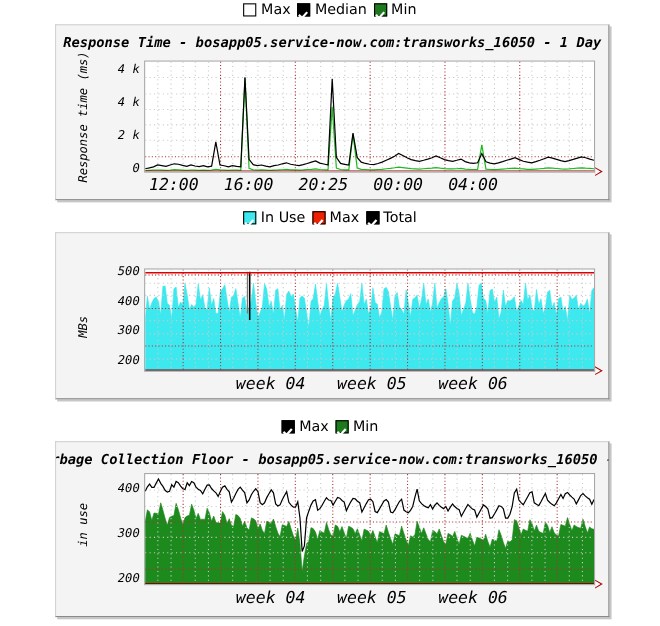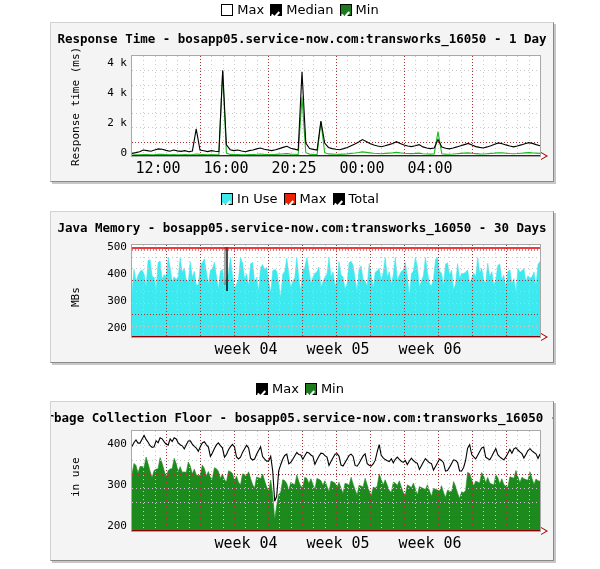--- a/index.html
+++ b/index.html
@@ -26,21 +26,21 @@
     justify-content: center;
     gap: 6px;
     height: 20px;
     font-family: "DejaVu Sans", sans-serif;
     font-size: 13px;
     color: #000000;
     background: #ffffff;
   }
   .legend-item {
     display: flex;
-    align-items: center;
+    align-items: flex-start;
     gap: 4px;
     white-space: nowrap;
   }
   .cbox {
     width: 12px;
     height: 12px;
     border: 1px solid #000000;
     box-sizing: border-box;
     display: inline-block;
     position: relative;
@@ -69,20 +69,21 @@
     position: relative;
     margin: 0 auto;
     width: 502px;
     background: #f4f4f4;
     border: 1px solid #d2d2d2;
     border-right-color: #8a8a8a;
     border-bottom-color: #8a8a8a;
     box-shadow: 2px 2px 0 rgba(0,0,0,0.22);
     box-sizing: border-box;
     overflow: hidden;
+    font-style: italic;
   }
   .panel-inner {
     position: relative;
     width: 100%;
     height: 100%;
   }
   .gtitle {
     position: absolute;
     top: 8px;
     left: 0;
@@ -255,21 +256,20 @@
       <span class="legend-label">Max</span>
     </span>
     <span class="legend-item">
       <span class="cbox blk checked"></span>
       <span class="legend-label">Total</span>
     </span>
   </div>
 
   <div class="panel" style="position:absolute; top:211px; left:50px; width:504px; height:152px;">
     <div class="panel-inner">
-      <div class="gtitle">Java Memory - bosapp05.service-now.com:transworks_16050 - 30 Days</div>
 
       <div class="ylabel" style="left:18px; top:95px;">MBs</div>
 
       <div class="ytick" style="left:38px; top:28px; width:38px;">500</div>
       <div class="ytick" style="left:38px; top:55px; width:38px;">400</div>
       <div class="ytick" style="left:38px; top:82px; width:38px;">300</div>
       <div class="ytick" style="left:38px; top:109px; width:38px;">200</div>
 
       <div class="plot" style="left:80px; top:32px; width:408px; height:92px;">
         <svg id="svg-jm" width="408" height="92" viewBox="0 0 408 92" preserveAspectRatio="none">

